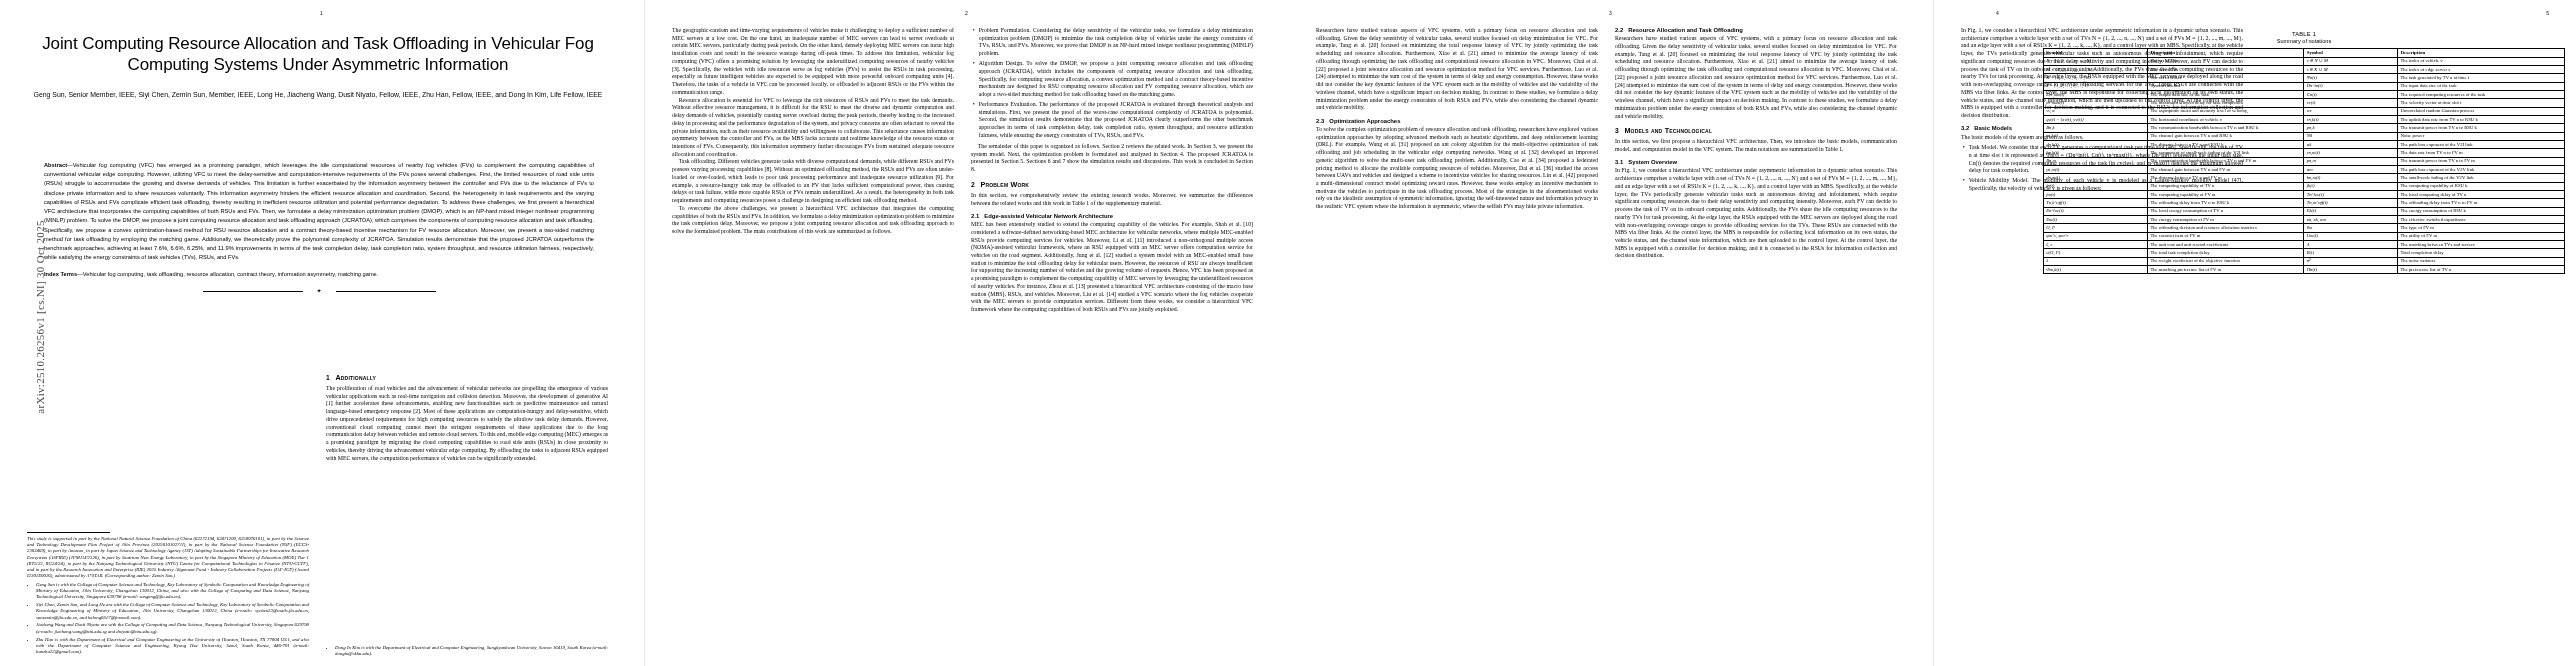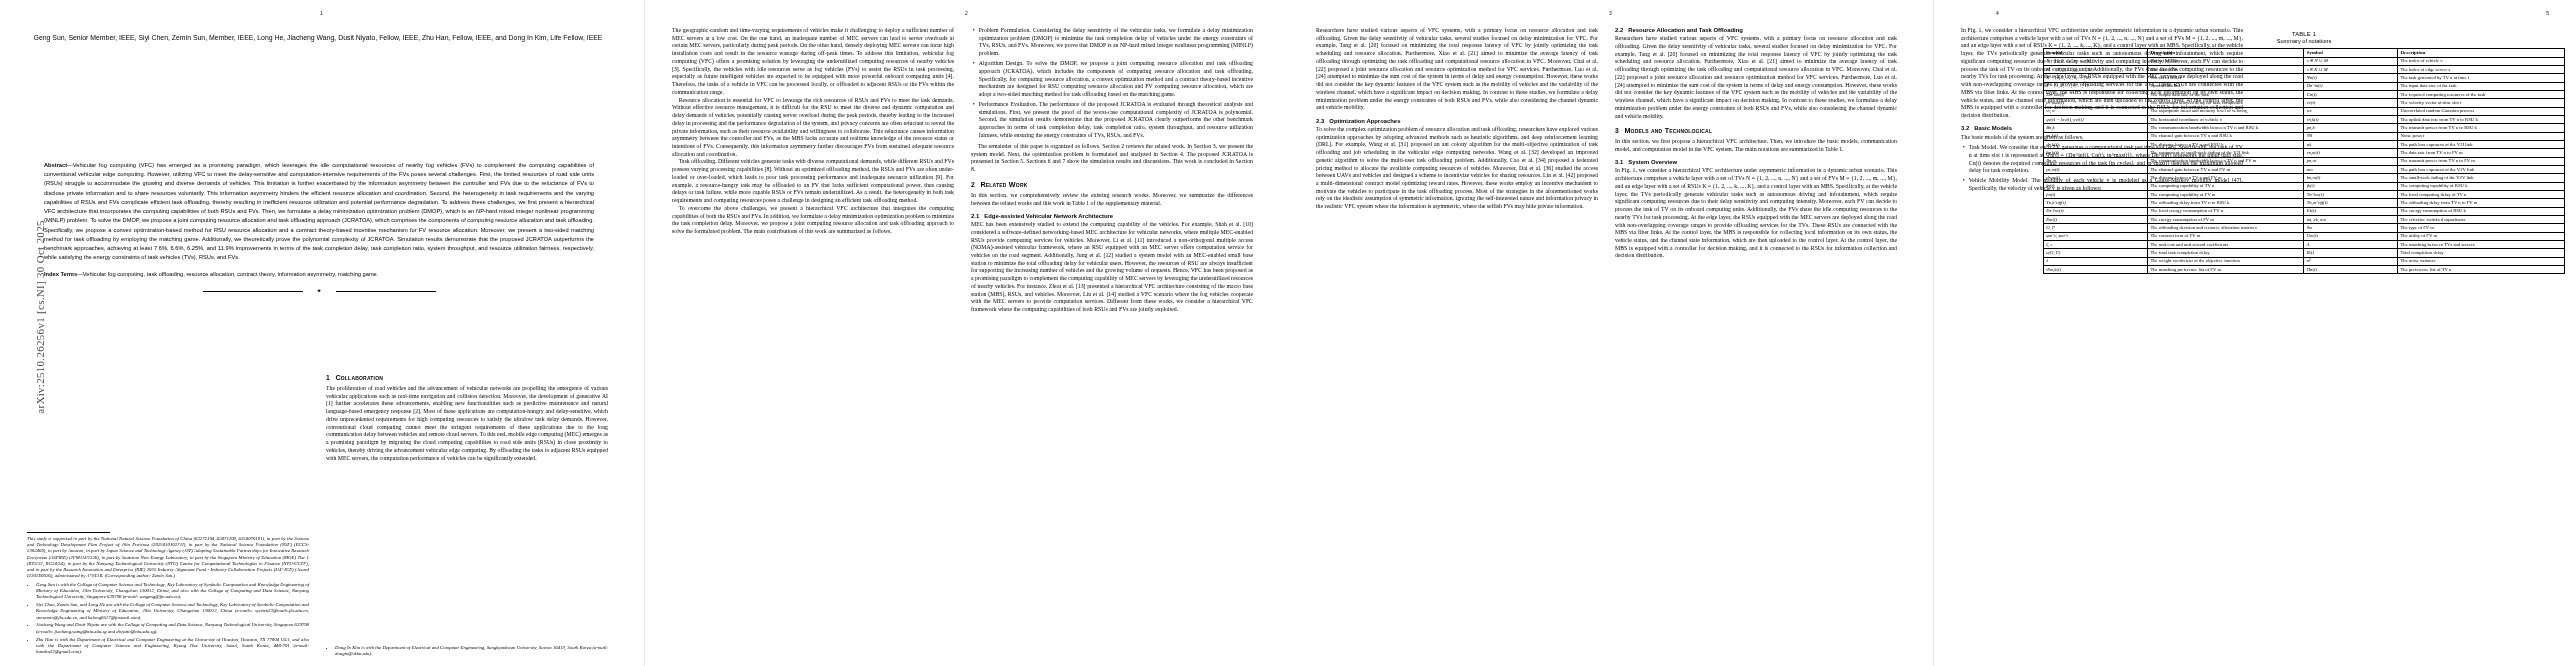--- a/index.html
+++ b/index.html
@@ -129,20 +129,21 @@
 
 <div class="spread">
 
   <div class="page" style="left:0;width:645px;">
 
     <div class="pagenum" style="left:320px;">1</div>
 
     <div class="arxiv">arXiv:2510.26256v1  [cs.NI]  30 Oct 2025</div>
 
     <div class="titleblock">
+      <h1 class="paper-title">Joint Computing Resource Allocation and Task Offloading in Vehicular Fog Computing Systems Under Asymmetric Information</h1>
       <p class="authors">Geng Sun, Senior Member, IEEE, Siyi Chen, Zemin Sun, Member, IEEE, Long He, Jiacheng Wang, Dusit Niyato, Fellow, IEEE, Zhu Han, Fellow, IEEE, and Dong In Kim, Life Fellow, IEEE</p>
     </div>
 
     <div class="abswrap">
       <p class="abstract"><b>Abstract</b><span>—Vehicular fog computing (VFC) has emerged as a promising paradigm, which leverages the idle computational resources of nearby fog vehicles (FVs) to complement the computing capabilities of conventional vehicular edge computing. However, utilizing VFC to meet the delay-sensitive and computation-intensive requirements of the FVs poses several challenges. First, the limited resources of road side units (RSUs) struggle to accommodate the growing and diverse demands of vehicles. This limitation is further exacerbated by the information asymmetry between the controller and FVs due to the reluctance of FVs to disclose private information and to share resources voluntarily. This information asymmetry hinders the efficient resource allocation and coordination. Second, the heterogeneity in task requirements and the varying capabilities of RSUs and FVs complicate efficient task offloading, thereby resulting in inefficient resource utilization and potential performance degradation. To address these challenges, we first present a hierarchical VFC architecture that incorporates the computing capabilities of both RSUs and FVs. Then, we formulate a delay minimization optimization problem (DMOP), which is an NP-hard mixed integer nonlinear programming (MINLP) problem. To solve the DMOP, we propose a joint computing resource allocation and task offloading approach (JCRATOA), which comprises the components of computing resource allocation and task offloading. Specifically, we propose a convex optimization-based method for RSU resource allocation and a contract theory-based incentive mechanism for FV resource allocation. Moreover, we present a two-sided matching method for task offloading by employing the matching game. Additionally, we theoretically prove the polynomial complexity of JCRATOA. Simulation results demonstrate that the proposed JCRATOA outperforms the benchmark approaches, achieving at least 7.6%, 6.6%, 6.25%, and 11.9% improvements in terms of the task completion delay, task completion ratio, system throughput, and resource utilization fairness, respectively, while satisfying the energy constraints of task vehicles (TVs), RSUs, and FVs.</span></p>
       <p class="indexterms"><b>Index Terms</b><span>—Vehicular fog computing, task offloading, resource allocation, contract theory, information asymmetry, matching game.</span></p>
       <div class="rule-diamond">
           <span>✦</span>
         </div>
     </div>
@@ -155,21 +156,21 @@
       <ul>
         <li>Geng Sun is with the College of Computer Science and Technology, Key Laboratory of Symbolic Computation and Knowledge Engineering of Ministry of Education, Jilin University, Changchun 130012, China, and also with the College of Computing and Data Science, Nanyang Technological University, Singapore 639798 (e-mail: sungeng@jlu.edu.cn).</li>
         <li>Siyi Chen, Zemin Sun, and Long He are with the College of Computer Science and Technology, Key Laboratory of Symbolic Computation and Knowledge Engineering of Ministry of Education, Jilin University, Changchun 130012, China (e-mails: sychen23@mails.jlu.edu.cn, sunzemin@jlu.edu.cn, and helong0517@foxmail.com).</li>
         <li>Jiacheng Wang and Dusit Niyato are with the College of Computing and Data Science, Nanyang Technological University, Singapore 639798 (e-mails: jiacheng.wang@ntu.edu.sg and dniyato@ntu.edu.sg).</li>
         <li>Zhu Han is with the Department of Electrical and Computer Engineering at the University of Houston, Houston, TX 77004 USA, and also with the Department of Computer Science and Engineering, Kyung Hee University, Seoul, South Korea, 446-701 (e-mail: hanzhu22@gmail.com).</li>
       </ul>
     </div>
 
     <div class="col" style="left:326px;top:367px;width:282px;">
       <div class="secthead">
-        <span class="num">1</span><span class="caps">Collaboration</span>
+        <span class="num">1</span><span class="caps">Additionally</span>
       </div>
       <div class="bodytext">
         <p class="noind">The proliferation of road vehicles and the advancement of vehicular networks are propelling the emergence of various vehicular applications such as real-time navigation and collision detection. Moreover, the development of generative AI [1] further accelerates these advancements, enabling new functionalities such as predictive maintenance and natural language-based emergency response [2]. Most of these applications are computation-hungry and delay-sensitive, which drive unprecedented requirements for high computing resources to satisfy the ultralow task delay demands. However, conventional cloud computing cannot meet the stringent requirements of these applications due to the long communication delay between vehicles and remote cloud servers. To this end, mobile edge computing (MEC) emerges as a promising paradigm by migrating the cloud computing capabilities to road side units (RSUs) in close proximity to vehicles, thereby driving the advancement vehicular edge computing. By offloading the tasks to adjacent RSUs equipped with MEC servers, the computation performance of vehicles can be significantly extended.</p>
       </div>
     </div>
 
     <div class="footnotes2" style="bottom:10px;top:auto;height:auto;">
       <ul>
         <li>Dong In Kim is with the Department of Electrical and Computer Engineering, Sungkyunkwan University, Suwon 16419, South Korea (e-mail: dongin@skku.edu).</li>
       </ul>
@@ -193,21 +194,21 @@
     <div class="col" style="left:326px;top:27px;width:282px;">
       <div class="bodytext">
         <ul class="bullets">
           <li>Problem Formulation. Considering the delay sensitivity of the vehicular tasks, we formulate a delay minimization optimization problem (DMOP) to minimize the task completion delay of vehicles under the energy constraints of TVs, RSUs, and FVs. Moreover, we prove that DMOP is an NP-hard mixed integer nonlinear programming (MINLP) problem.</li>
           <li>Algorithm Design. To solve the DMOP, we propose a joint computing resource allocation and task offloading approach (JCRATOA), which includes the components of computing resource allocation and task offloading. Specifically, for computing resource allocation, a convex optimization method and a contract theory-based incentive mechanism are designed for RSU computing resource allocation and FV computing resource allocation, which are adopt a two-sided matching method for task offloading based on the matching game.</li>
           <li>Performance Evaluation. The performance of the proposed JCRATOA is evaluated through theoretical analysis and simulations. First, we present the proof of the worst-case computational complexity of JCRATOA is polynomial. Second, the simulation results demonstrate that the proposed JCRATOA clearly outperforms the other benchmark approaches in terms of task completion delay, task completion ratio, system throughput, and resource utilization fairness, while ensuring the energy constraints of TVs, RSUs, and FVs.</li>
         </ul>
         <p style="margin-top:3.3px;">The remainder of this paper is organized as follows. Section 2 reviews the related work. In Section 3, we present the system model. Next, the optimization problem is formulated and analyzed in Section 4. The proposed JCRATOA is presented in Section 5. Sections 6 and 7 show the simulation results and discussions. This work is concluded in Section 8.</p>
       </div>
       <div class="secthead">
-        <span class="num">2</span><span class="caps">Related Work</span>
+        <span class="num">2</span><span class="caps">Problem Work</span>
       </div>
       <div class="bodytext">
         <p class="noind">In this section, we comprehensively review the existing research works. Moreover, we summarize the differences between the related works and this work in Table 1 of the supplementary material.</p>
       </div>
       <div class="subhead">
         <span class="num">2.1</span><span>Edge-assisted Vehicular Network Architecture</span>
       </div>
       <div class="bodytext">
         <p class="noind">MEC has been extensively studied to extend the computing capability of the vehicles. For example, Shah et al. [10] considered a software-defined networking-based MEC architecture for vehicular networks, where multiple MEC-enabled RSUs provide computing services for vehicles. Moreover, Li et al. [11] introduced a non-orthogonal multiple access (NOMA)-assisted vehicular framework, where an RSU equipped with an MEC server offers computation service for vehicles on the road segment. Additionally, Jung et al. [12] studied a system model with an MEC-enabled small base station to minimize the total offloading delay for vehicular users. However, the resources of RSU are always insufficient for supporting the increasing number of vehicles and the growing volume of requests. Hence, VFC has been proposed as a promising paradigm to complement the computing capability of MEC servers by leveraging the underutilized resources of nearby vehicles. For instance, Zhou et al. [13] presented a hierarchical VFC architecture consisting of the macro base station (MBS), RSUs, and vehicles. Moreover, Liu et al. [14] studied a VFC scenario where the fog vehicles cooperate with the MEC servers to provide computation services. Different from these works, we consider a hierarchical VFC framework where the computing capabilities of both RSUs and FVs are jointly exploited.</p>
       </div>

